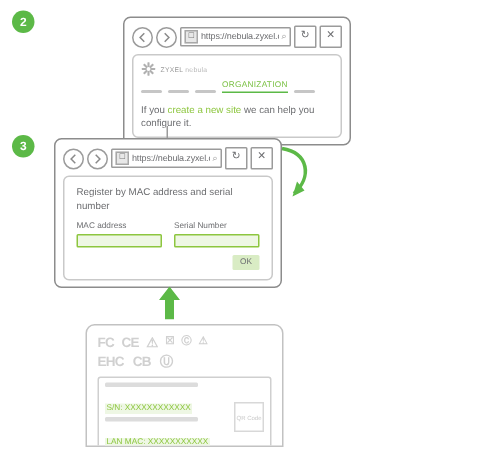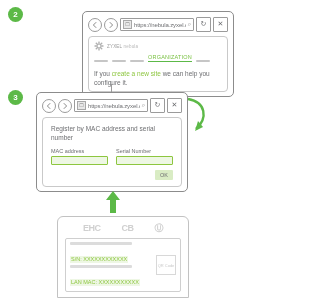--- a/index.html
+++ b/index.html
@@ -283,21 +283,21 @@
     padding: 6px 7px;
     overflow: hidden;
   }
   .cert-row {
     display: flex;
     align-items: center;
     gap: 5px;
     color: #d2d2d2;
     margin-bottom: 3px;
   }
-  .cert-row.second { gap: 21px; justify-content: center; }
+  .cert-row.second { gap: 6px; }
   .cert-mark {
     font-size: 9px;
     font-weight: bold;
     letter-spacing: -0.5px;
     line-height: 10px;
     color: #d0d0d0;
   }
   .cert-small { font-size: 7px; }
 
   .label-box {
@@ -441,20 +441,28 @@
   <svg id="arrow-curve" viewBox="0 0 26 40">
     <path d="M2 3 C 20 6, 22 22, 10 33" fill="none" stroke="#5cb947" stroke-width="2.4"></path>
     <path d="M12 25 L9 35 L17 31 Z" fill="#5cb947"></path>
   </svg>
 
   <svg id="arrow-up" viewBox="0 0 16 22">
     <path d="M8 0 L15 9 L11 9 L11 22 L5 22 L5 9 L1 9 Z" fill="#5cb947"></path>
   </svg>
 
   <div id="device-card">
+    <div class="cert-row">
+      <span class="cert-mark">FC</span>
+      <span class="cert-mark">CE</span>
+      <span class="cert-mark">⚠</span>
+      <span class="cert-mark cert-small">☒</span>
+      <span class="cert-mark cert-small">Ⓒ</span>
+      <span class="cert-mark cert-small">⚠</span>
+    </div>
     <div class="cert-row second">
       <span class="cert-mark">EHC</span>
       <span class="cert-mark">CB</span>
       <span class="cert-mark">Ⓤ</span>
     </div>
 
     <div class="label-box">
       <div class="label-lines">
         <div class="label-bar"></div>
         <div class="label-text">S/N: XXXXXXXXXXXX</div>

